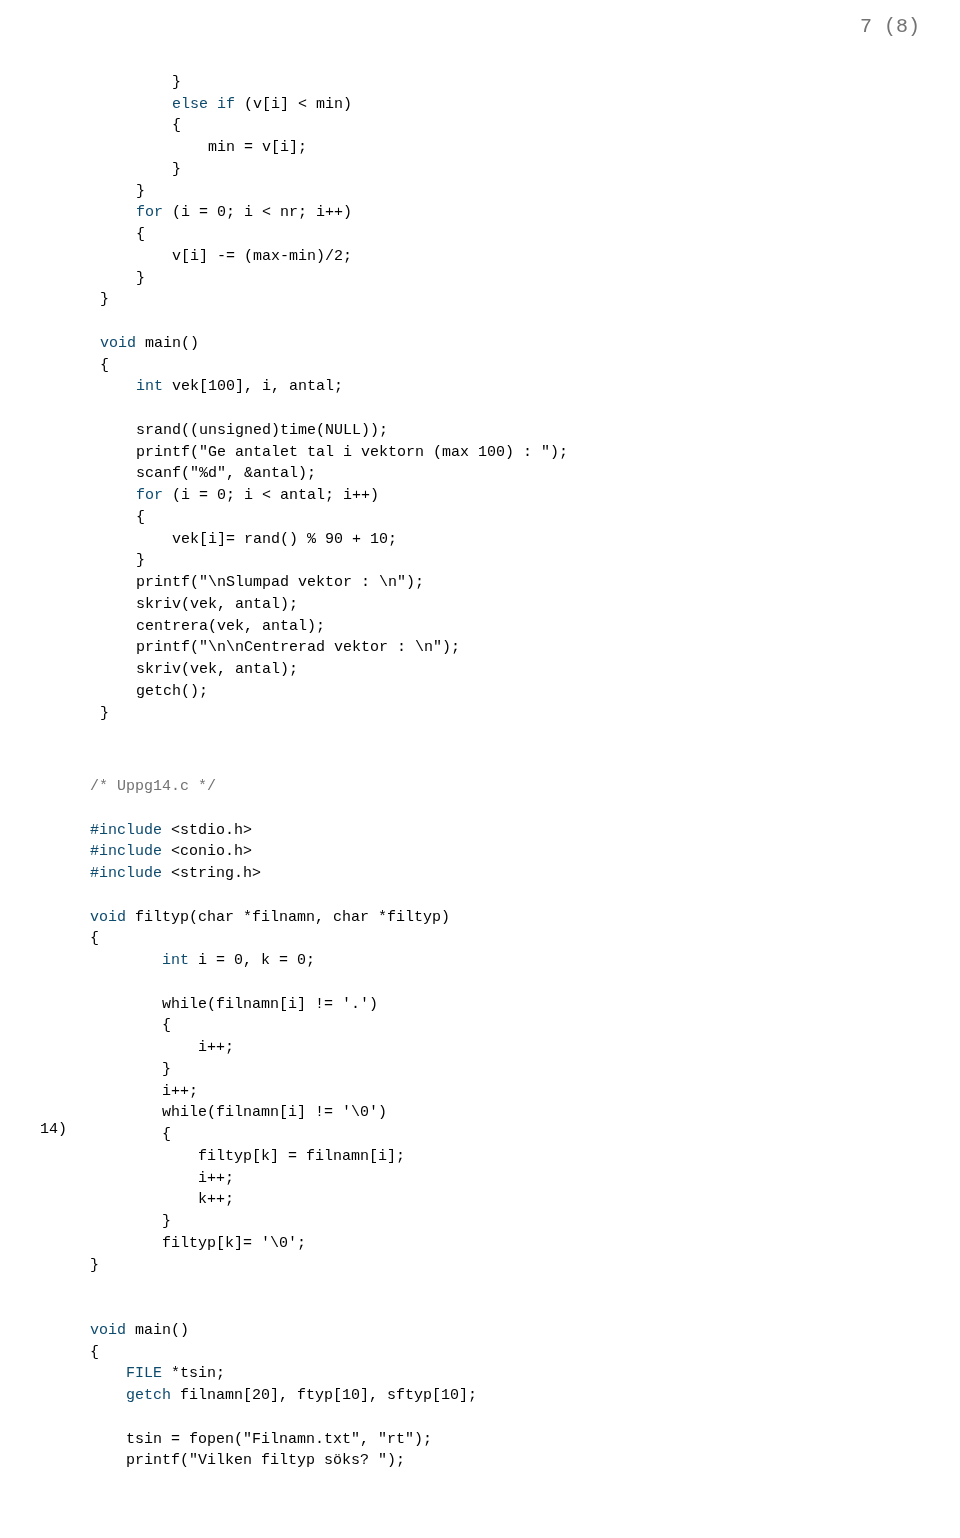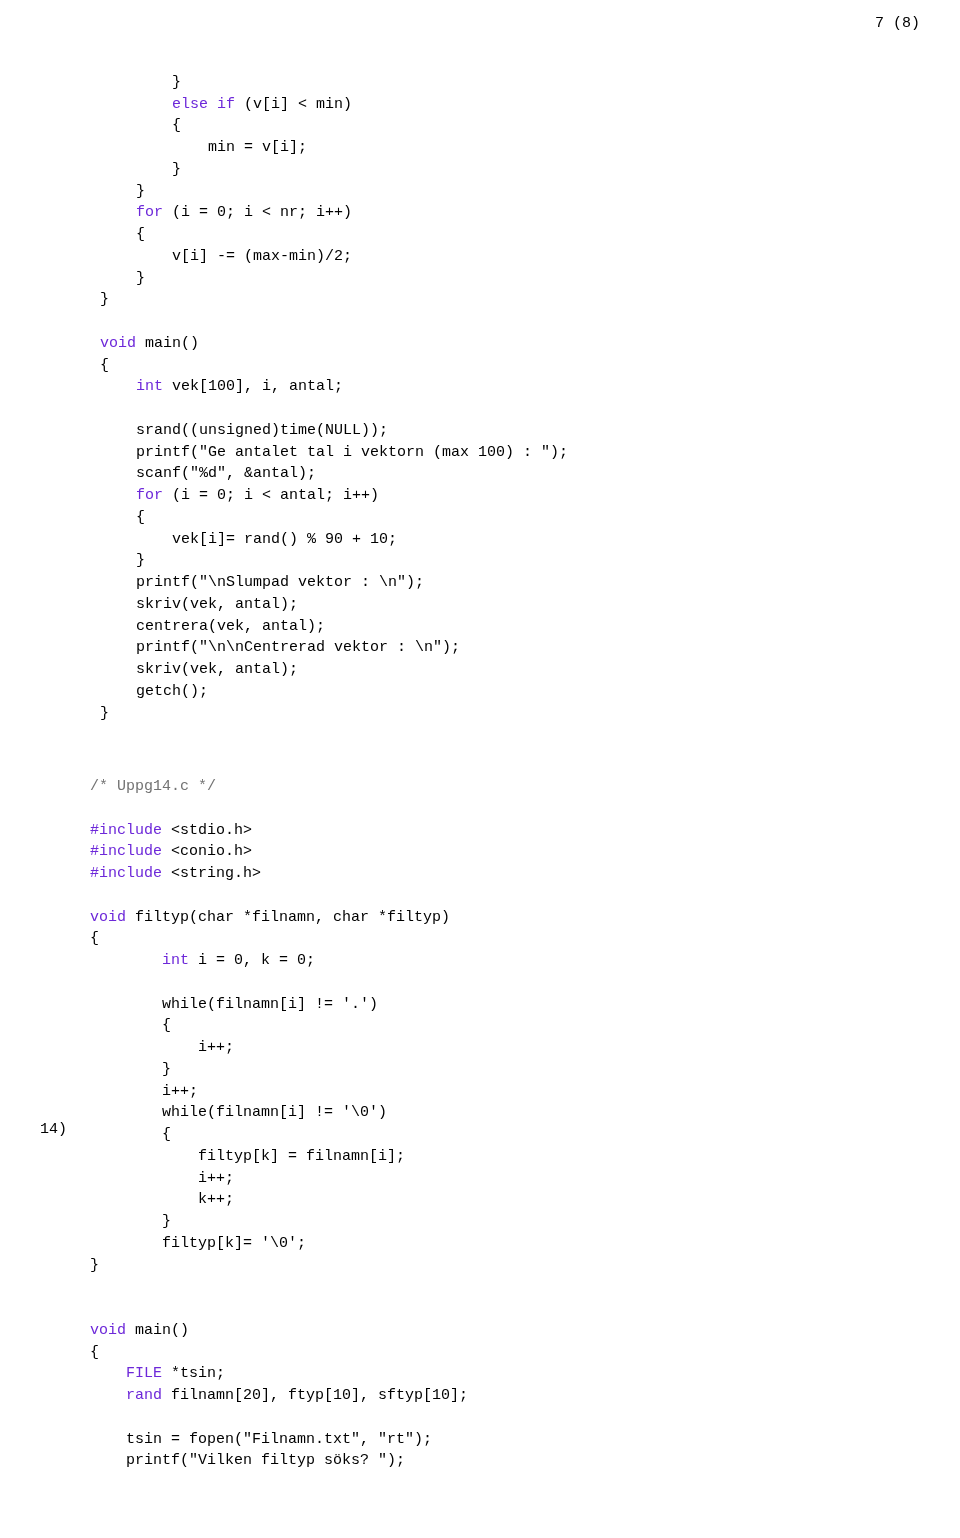--- a/index.html
+++ b/index.html
@@ -15,30 +15,30 @@
       padding: 20px 40px;
       width: 960px;
       min-height: 1538px;
       position: relative;
     }
     .page-number {
       position: absolute;
       top: 15px;
       right: 40px;
       font-family: 'Courier New', Courier, monospace;
-      font-size: 15px;
-      color: #000000;
+      font-size: 20px;
+      color: #737373;
     }
     .code-block {
       white-space: pre;
       line-height: 1.45;
       margin-bottom: 10px;
     }
     .kw {
-      color: #6d28d9; 
+      color: #0c4a6e; 
     }
     .cm {
       color: #737373; 
     }
     .section-row {
       display: flex;
       align-items: center;
       margin-top: 30px;
     }
     .section-num-col {
@@ -113,19 +113,19 @@
             i++;
             k++;
         }
         filtyp[k]= '\0';
 }
 
 
 <span class="kw">void</span> main()
 {
     <span class="kw">FILE</span> *tsin;
-    <span class="kw">rand</span> filnamn[20], ftyp[10], sftyp[10];
+    <span class="kw">getch</span> filnamn[20], ftyp[10], sftyp[10];
 
     tsin = fopen("Filnamn.txt", "rt");
     printf("Vilken filtyp söks? ");
     </div>
   </div>
 </div>
 
 </body></html>

